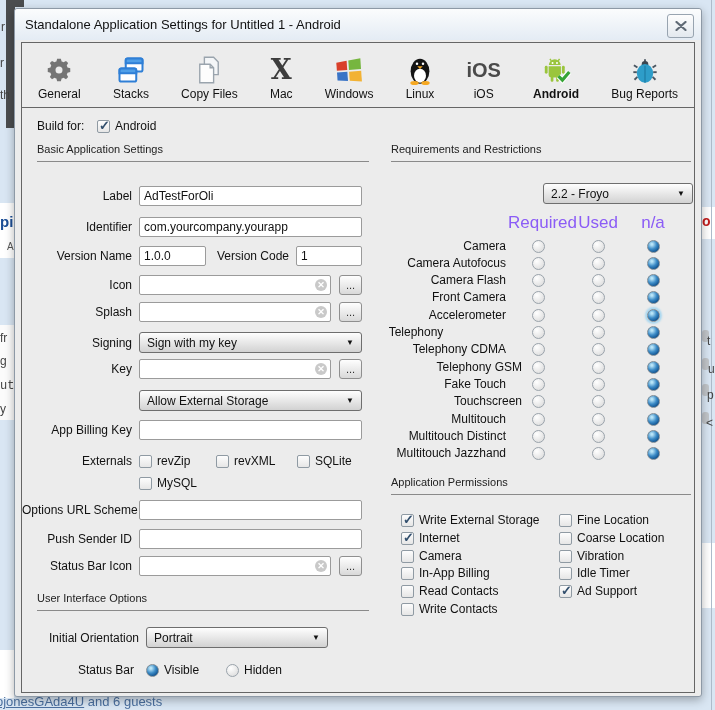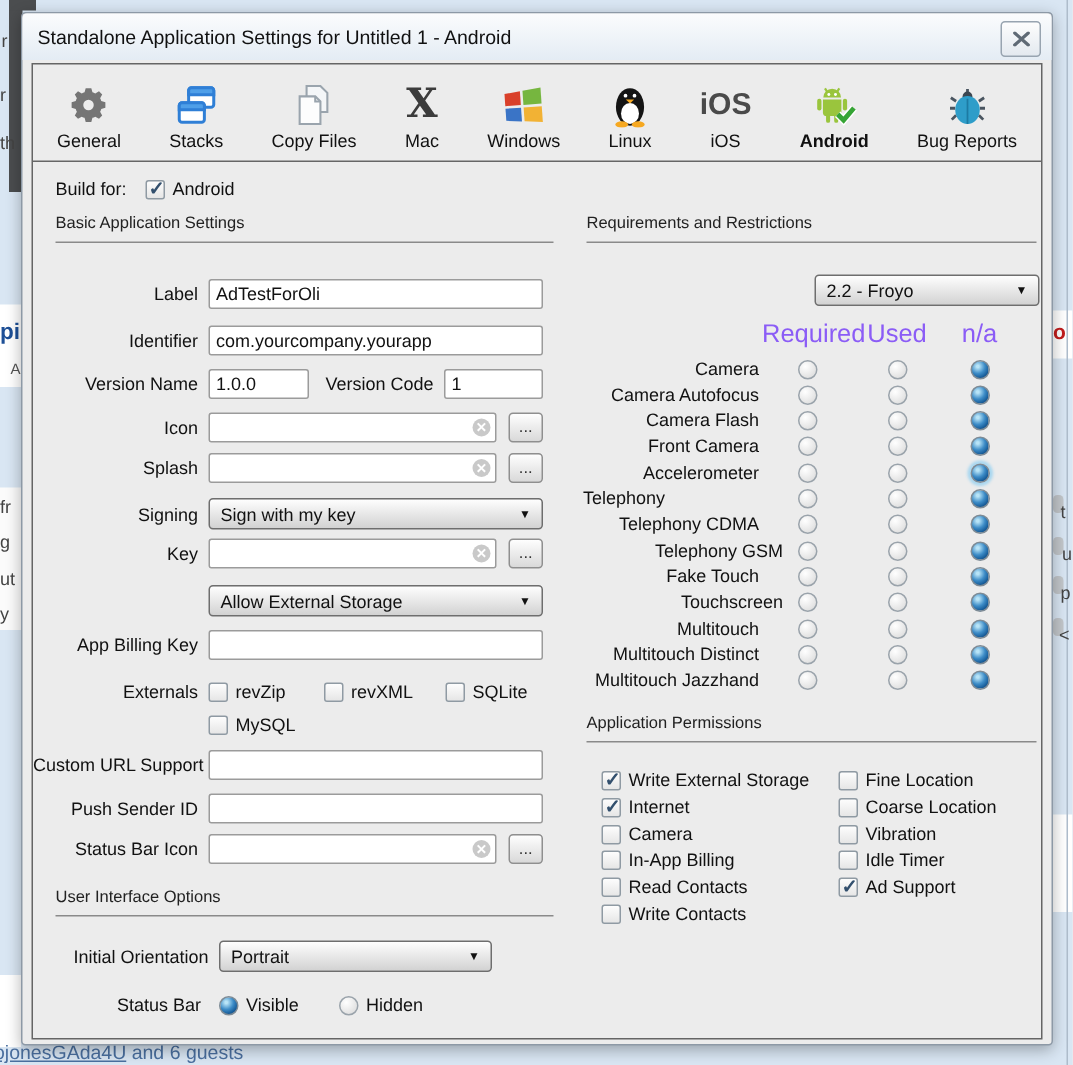--- a/index.html
+++ b/index.html
@@ -79,21 +79,21 @@
 <div class="bg-bubble" style="left:702px;top:384px;"></div>
 <div class="bg-bubble" style="left:702px;top:412px;"></div>
 <div id="bg-frags">
     <span class="bg-frag" style="left: 1px; top: 20px;">r</span>
     <span class="bg-frag" style="left: 0px; top: 56px;">r</span>
     <span class="bg-frag" style="left: 0px; top: 88px;">th</span>
     <span class="bg-frag blue-bold" style="left: 0px; top: 213px;">pi</span>
     <span class="bg-frag tiny" style="left: 7px; top: 241px;">A</span>
     <span class="bg-frag" style="left: 0px; top: 331px;">fr</span>
     <span class="bg-frag" style="left: 0px; top: 354px;">g</span>
-    <span class="bg-frag" style="left: 0px; top: 379px;">ut</span>
+    <span class="bg-frag" style="left: 0px; top: 379px; font-family: Liberation Mono, monospace;">ut</span>
     <span class="bg-frag" style="left: 0px; top: 402px;">y</span>
     <span class="bg-frag red-bold" style="left: 702px; top: 213px;">o</span>
     <span class="bg-frag" style="left: 707px; top: 334px;">t</span>
     <span class="bg-frag" style="left: 708px; top: 362px;">u</span>
     <span class="bg-frag" style="left: 707px; top: 388px;">p</span>
     <span class="bg-frag" style="left: 706px; top: 416px;">&lt;</span>
   </div>
 <div class="bottom-link"><span class="bl-link">ojonesGAda4U</span><span> and 6 guests</span></div>
 
 <div class="dialog">
@@ -298,21 +298,21 @@
           <span>SQLite</span>
         </span>
     </div>
     <div class="lrow" style="top:429px">
       <span class="cb-item" style="left:117px">
           <span class="cb"></span>
           <span>MySQL</span>
         </span>
     </div>
     <div class="lrow" style="top:456px">
-      <span class="flabel">Custom URL Support</span>
+      <span class="flabel">Options URL Scheme</span>
       <input class="tfield" style="left: 117px; width: 223px;" value="">
     </div>
     <div class="lrow" style="top:485px">
       <span class="flabel">Push Sender ID</span>
       <input class="tfield" style="left: 117px; width: 223px;" value="">
     </div>
     <div class="lrow" style="top:512px">
       <span class="flabel">Status Bar Icon</span>
       <span class="file-wrap" style="left:117px;width:192px">
         <input class="tfield" value="" style="">

